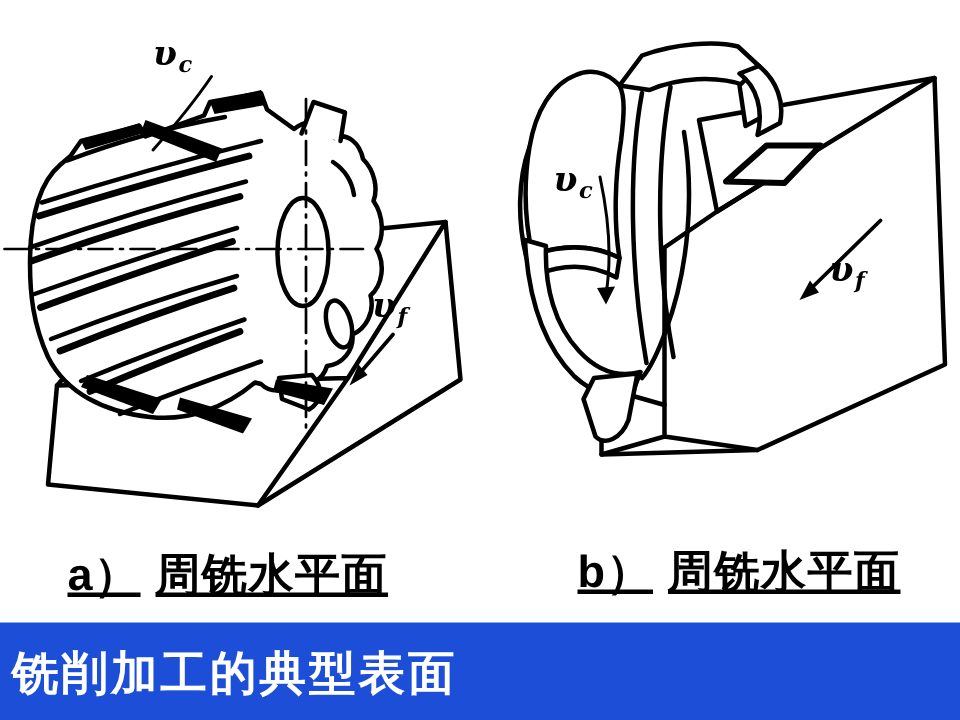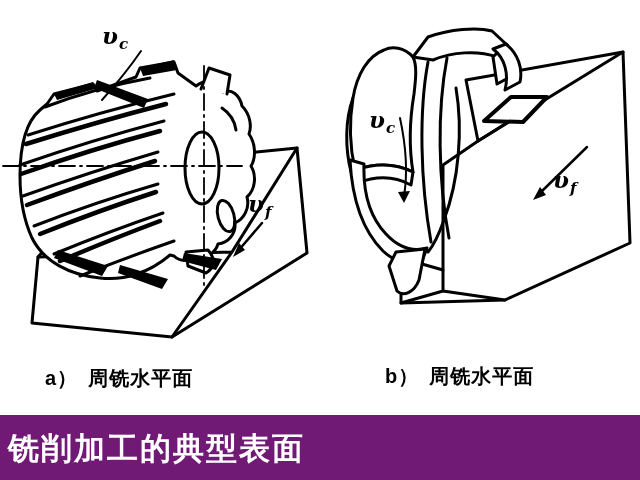--- a/index.html
+++ b/index.html
@@ -11,22 +11,22 @@
   .stage{position:absolute;left:0;top:0;width:512px;height:480px;}
   svg.linework{position:absolute;left:0;top:0;}
   .vlabel{
     position:absolute;color:#000;
     font-family:"DejaVu Serif","Liberation Serif",serif;
     font-style:italic;font-weight:bold;line-height:1;white-space:nowrap;
   }
   .vlabel .sym{font-size:23px;}
   .vlabel sub{font-size:15px;font-style:italic;vertical-align:-5px;margin-left:1px;}
   .caption{
-    position:absolute;color:#000;font-weight:700;font-size:20px;line-height:1.2;
-    white-space:nowrap;letter-spacing:1px;
+    position:absolute;color:#000;font-weight:700;font-size:30px;line-height:1.2;
+    white-space:nowrap;letter-spacing:1px;text-decoration:underline;
   }
   .caption .letter{margin-right:10px;}
   .banner{
     position:absolute;left:0;top:415px;width:640px;height:65px;
     background:#EF7508;
   }
   .banner-title{
     position:absolute;left:8px;top:13px;
     font-size:31px;font-weight:700;color:#ffffff;letter-spacing:2px;white-space:nowrap;
   }
@@ -149,17 +149,17 @@
   <span class="vlabel" style="left:553px;top:168px;"><i class="sym">υ</i><sub>f</sub></span>
 
   <div class="caption" style="left:45px;top:366px;">
     <span class="letter">a）</span><span>周铣水平面</span>
   </div>
 
   <div class="caption" style="left:385px;top:364px;">
     <span class="letter">b）</span><span>周铣水平面</span>
   </div>
 
-  <div class="banner" style="background: #701a75;">
+  <div class="banner" style="background: #1d4ed8;">
     <div class="banner-title" style="color: rgb(255, 255, 255);">铣削加工的典型表面</div>
   </div>
 
 </div>
 
 </body></html>

